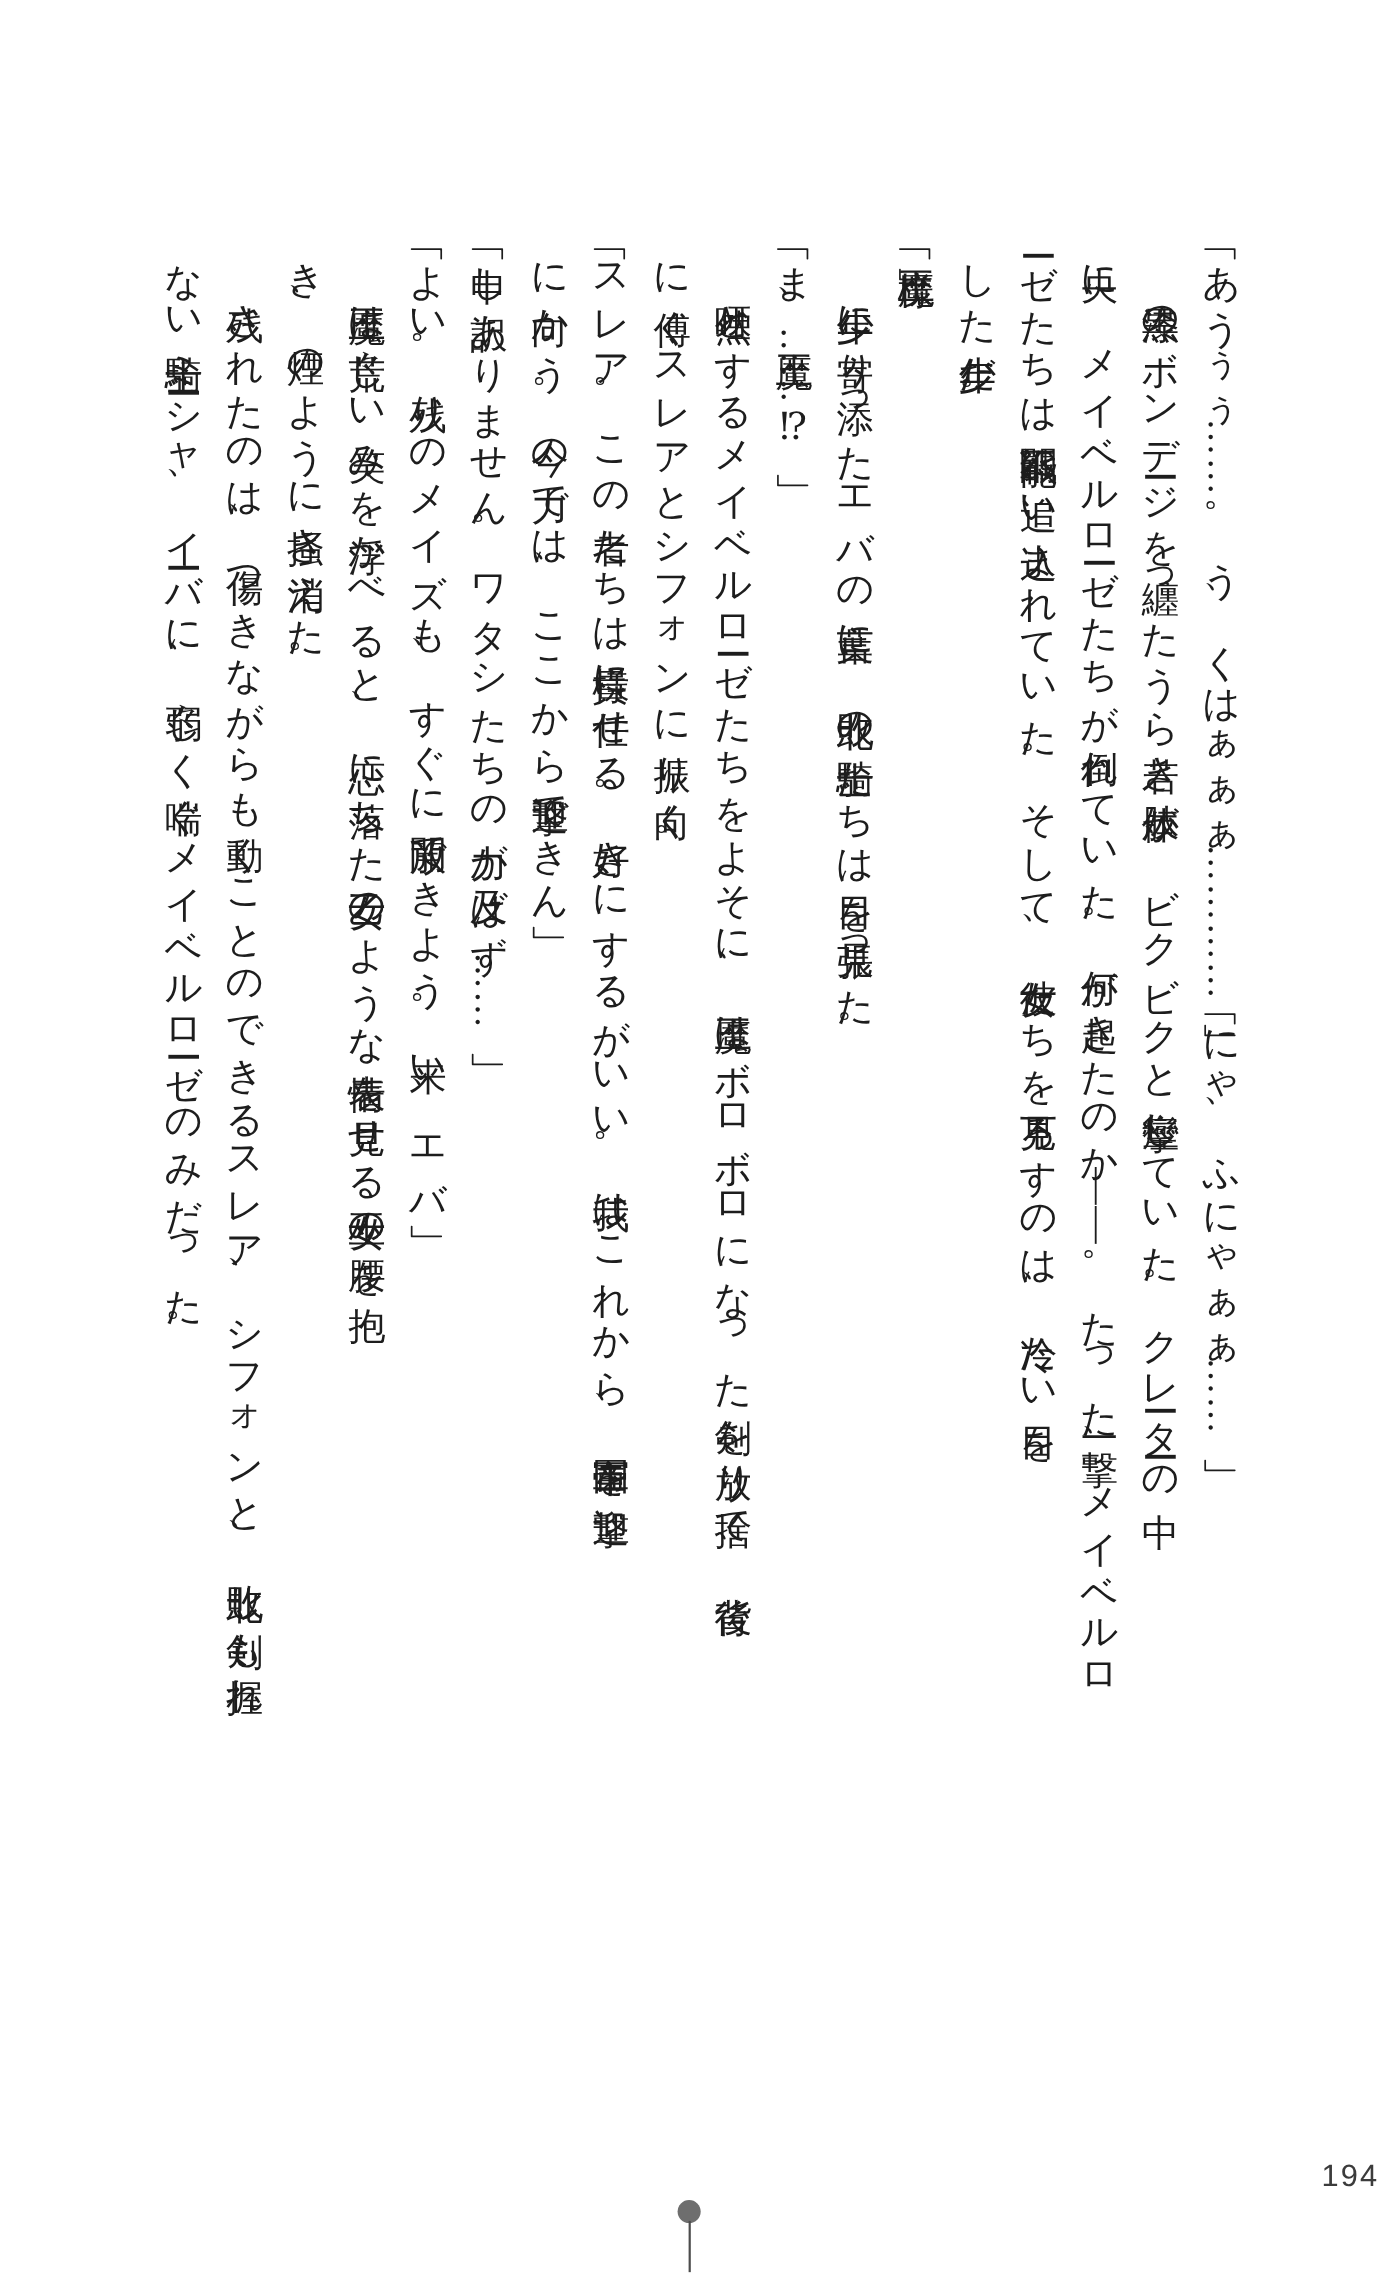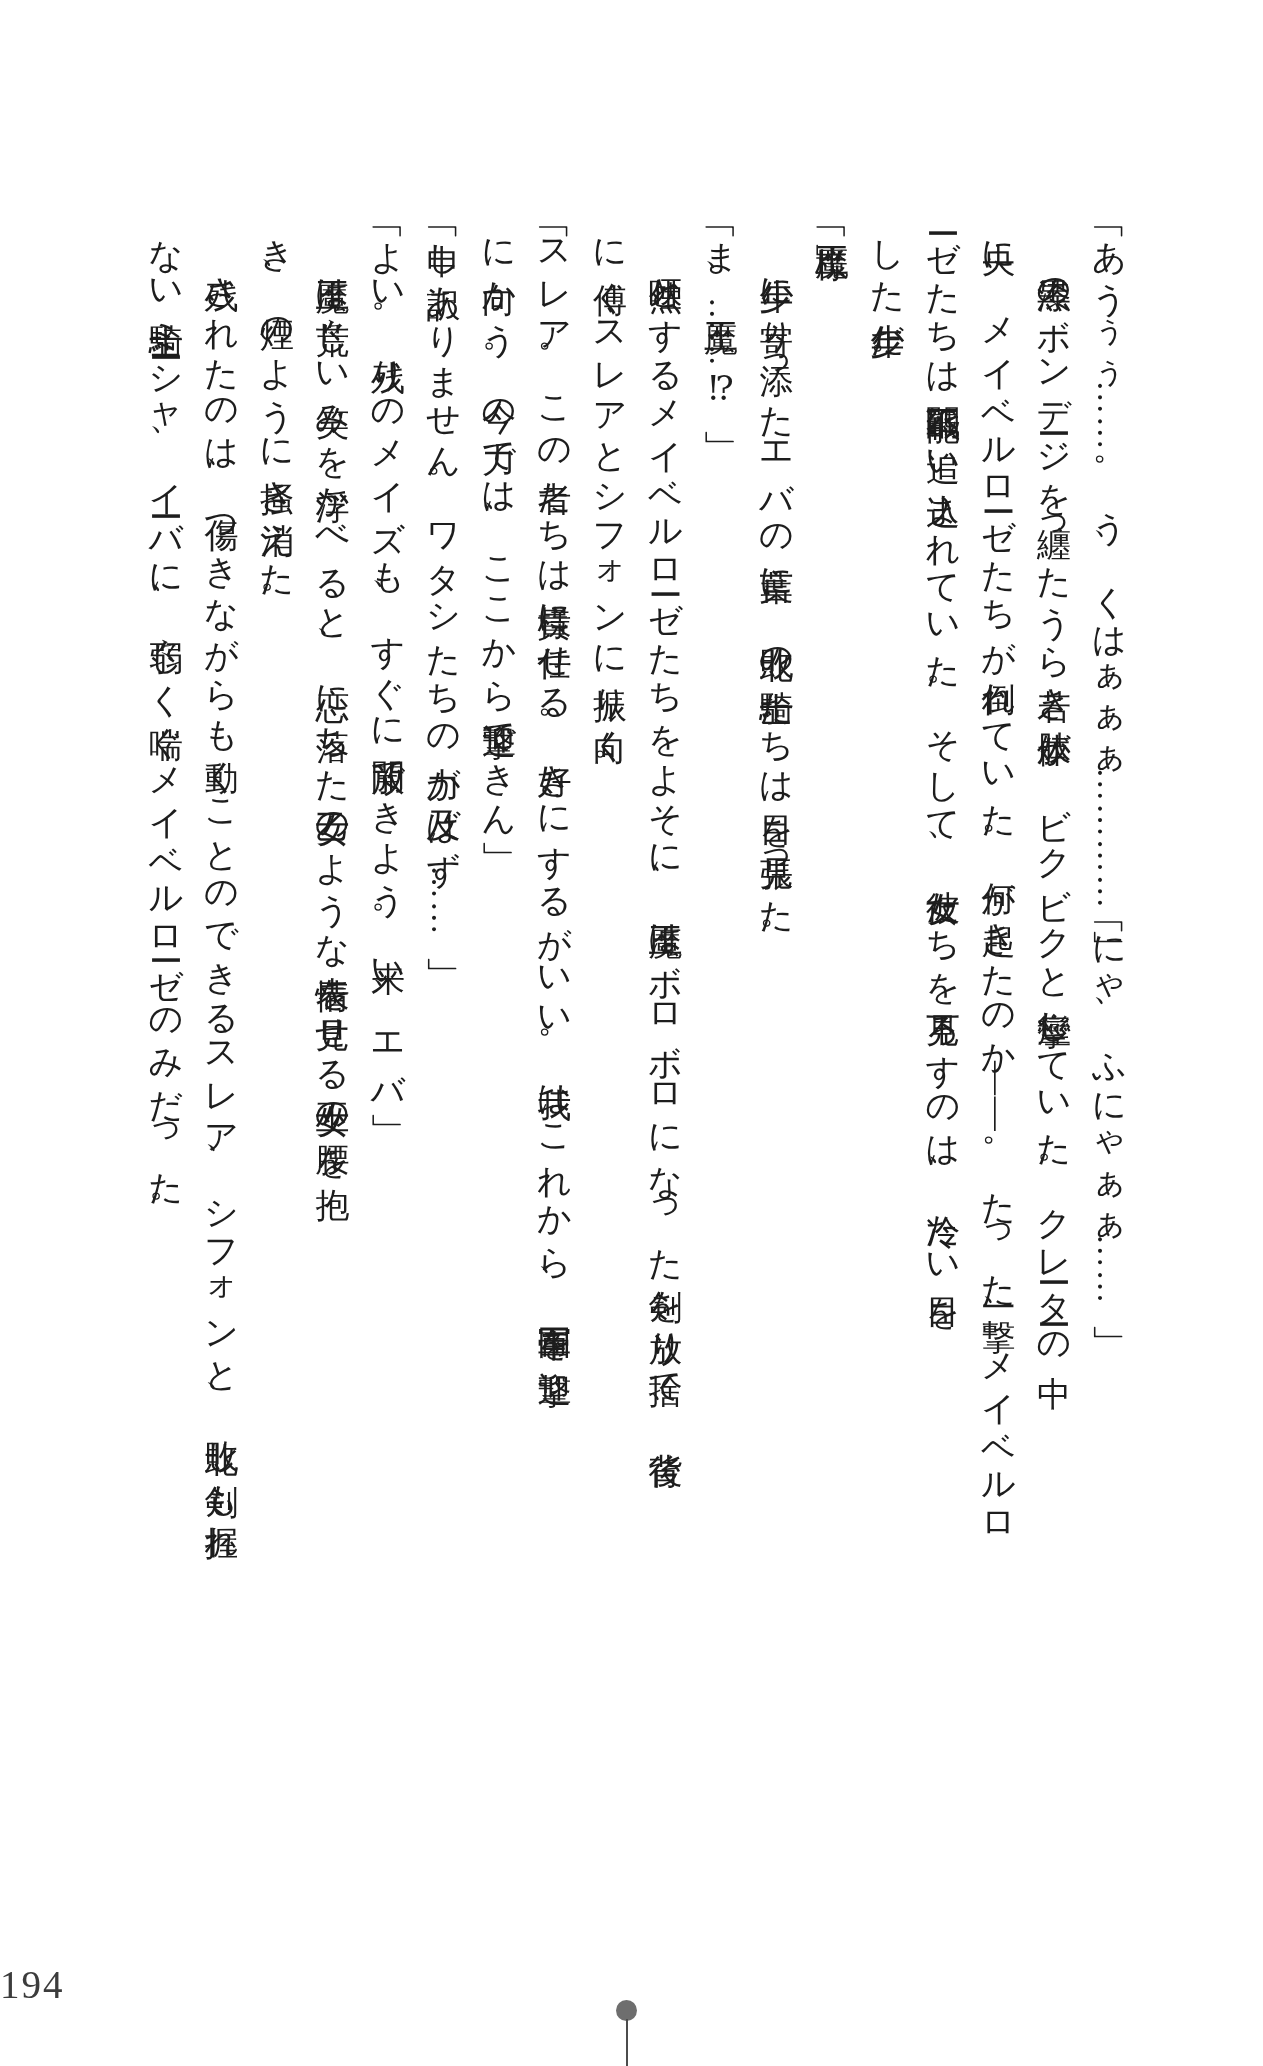--- a/index.html
+++ b/index.html
@@ -28,23 +28,23 @@
     letter-spacing: 1.6px;    
     color: #1d1d1d;
   }
   .line { margin: 0; white-space: nowrap; }
   .line.indent { text-indent: 35.6px; }
 
   .page-number {
     position: absolute;
     top: 1962px;
     left: 0; width: 1254px;
-    text-align: left;
-    font-family: Liberation Serif, serif;
-    font-size: 39px;
+    text-align: right;
+    font-family: Liberation Sans, sans-serif;
+    font-size: 28px;
     font-weight: normal;
     letter-spacing: 2px;
     color: #3c3c3c;
   }
   .footer-dot {
     position: absolute;
     top: 2000px; left: 616px;
     width: 21px; height: 21px;
     border-radius: 50%;
     background: #6e6e6e;

